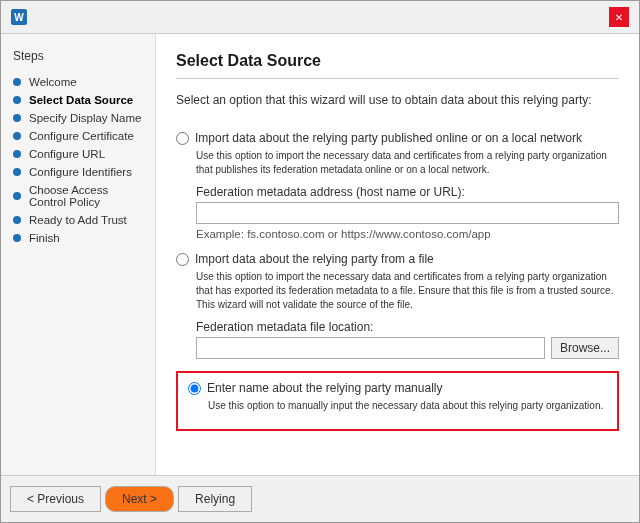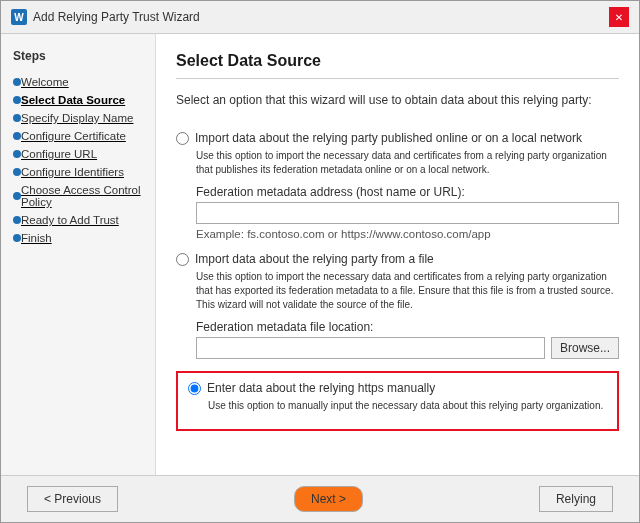--- a/index.html
+++ b/index.html
@@ -68,33 +68,32 @@
 
     .sidebar {
       width: 155px;
       background: #f5f5f5;
       border-right: 1px solid #ddd;
       padding: 15px 0;
       flex-shrink: 0;
     }
 
     .sidebar-title {
-      font-weight: bold;
+      font-weight: normal;
       font-size: 12px;
       padding: 0 12px 10px 12px;
       color: #333;
     }
 
     .sidebar-item {
       display: flex;
       align-items: center;
       padding: 3px 12px;
-      gap: 0;
+      gap: 8px;
       cursor: pointer;
-      text-decoration: underline;
     }
 
     .sidebar-item.active {
       color: #000;
       font-weight: 600;
     }
 
     .step-dot {
       width: 8px;
       height: 8px;
@@ -226,24 +225,24 @@
       margin-bottom: 4px;
     }
 
     .manual-option-box .option-description {
       margin-left: 20px;
       margin-bottom: 8px;
     }
 
     .footer {
       border-top: 1px solid #ccc;
-      padding: 10px 26px;
-      display: flex;
-      justify-content: space-between;
-      gap: 12px;
+      padding: 10px 9px;
+      display: flex;
+      justify-content: flex-start;
+      gap: 4px;
       background: #f0f0f0;
     }
 
     .footer-btn {
       height: 26px;
       padding: 0 16px;
       border: 1px solid #aaa;
       background: #f0f0f0;
       cursor: pointer;
       font-size: 12px;
@@ -256,21 +255,20 @@
     }
   </style>
 </head>
 <body>
 
 <div class="window">
 
   <div class="title-bar">
     <div class="title-bar-left">
       <div class="title-bar-icon">W</div>
-      <span class="title-text">Add Relying Party Trust Wizard</span>
     </div>
     <button class="close-btn">✕</button>
   </div>
 
   <div class="content-area">
 
     <div class="sidebar">
       <div class="sidebar-title">Steps</div>
 
       <div class="sidebar-item">
@@ -336,21 +334,21 @@
         <p class="field-label">Federation metadata file location:</p>
         <div class="file-input-row">
           <input type="text" class="file-text-input" style="">
           <button class="browse-btn">Browse...</button>
         </div>
       </div>
 
       <div class="manual-option-box">
         <div class="radio-option">
           <input type="radio" name="data-source" id="opt3" checked="" style="">
-          <label for="opt3" class="option-label">Enter data about the relying https manually</label>
+          <label for="opt3" class="option-label">Enter name about the relying party manually</label>
         </div>
         <p class="option-description">Use this option to manually input the necessary data about this relying party organization.</p>
       </div>
 
     </div>
   </div>
 
   <div class="footer">
     <button class="footer-btn">&lt; Previous</button>
     <button class="footer-btn primary">Next &gt;</button>

